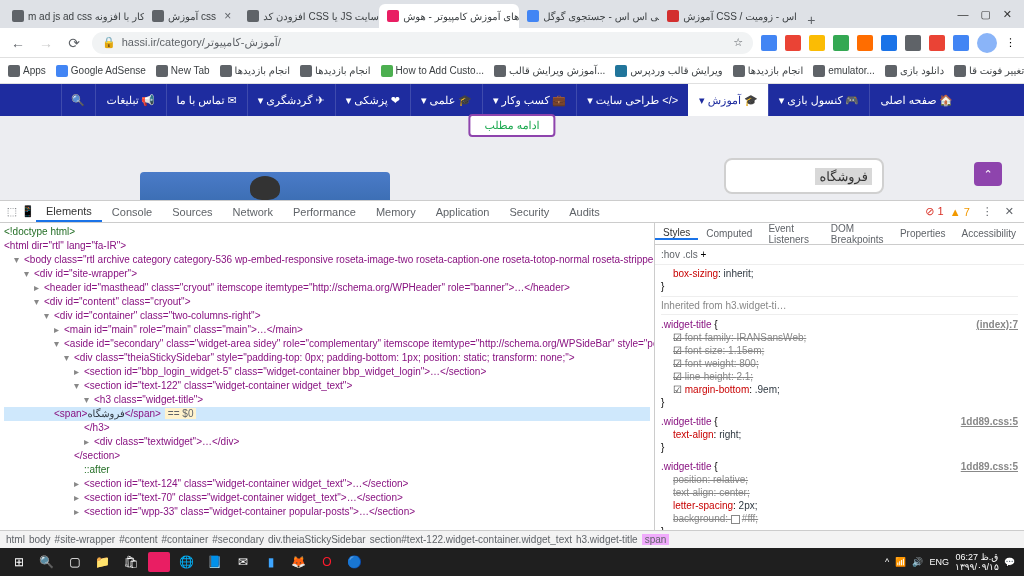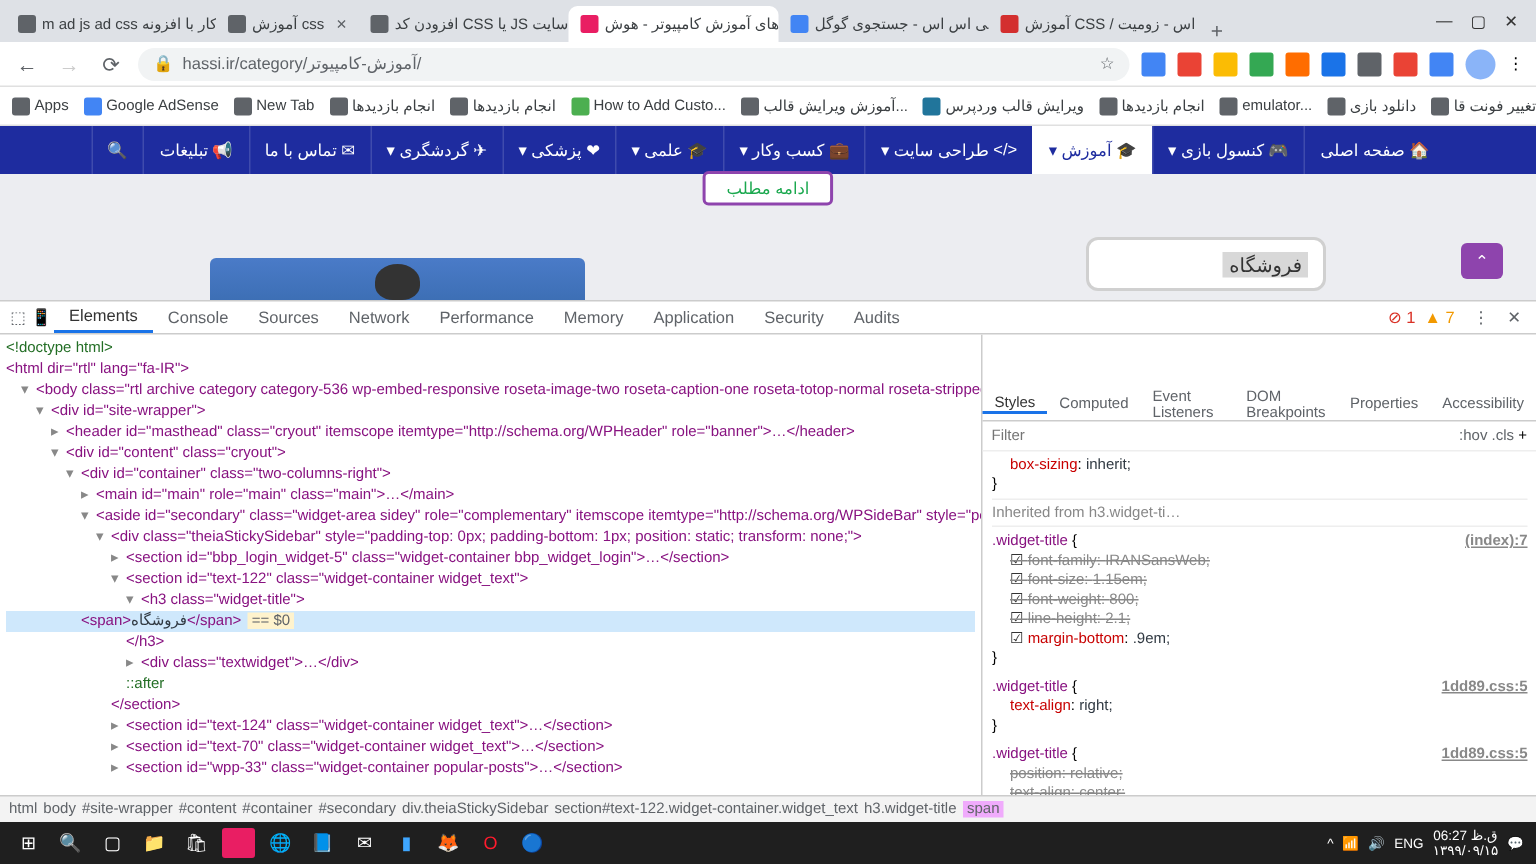--- a/index.html
+++ b/index.html
@@ -53,21 +53,21 @@
 
 .dt-body { flex: 1; display: flex; overflow: hidden; }
 .dt-elements { flex: 1; overflow: auto; font-family: Menlo, Consolas, monospace; font-size: 10px; padding: 2px 4px; line-height: 14px; color: #303942; }
 .dt-elements .line { white-space: nowrap; }
 .tag { color: #881280; } .comm { color: #236e25; } .txt { color: #303942; }
 .expand { color: #888; display: inline-block; width: 10px; }
 .hl-line { background: #cfe8fc; }
 .eq50 { background: #fff3cd; color: #5f6368; padding: 0 3px; margin-left: 4px; }
 
 .dt-styles { width: 370px; border-left: 1px solid #ccc; display: flex; flex-direction: column; font-family: Menlo, Consolas, monospace; font-size: 10px; }
-.styles-tabs { height: 22px; display: flex; border-bottom: 1px solid #ccc; align-items: center; font-size: 10px; font-family: 'Segoe UI'; margin-top: 36px; }
+.styles-tabs { height: 22px; display: flex; border-bottom: 1px solid #ccc; align-items: center; font-size: 10px; font-family: 'Segoe UI'; }
 .styles-tab { padding: 0 8px; color: #5f6368; }
 .styles-tab.active { color: #333; border-bottom: 2px solid #1a73e8; }
 .filter-row { height: 20px; display: flex; border-bottom: 1px solid #eee; align-items: center; padding: 0 6px; }
 .filter-input { flex: 1; border: none; font-size: 10px; color: #999; }
 .hov-cls { color: #5f6368; font-size: 10px; }
 .styles-body { flex: 1; overflow: auto; padding: 2px 6px; line-height: 13px; }
 .rule { margin-bottom: 6px; }
 .selector { color: #881280; }
 .src { float: right; color: #888; text-decoration: underline; font-weight: bold; }
 .prop { padding-left: 12px; }
@@ -299,39 +299,38 @@
       <div class="line" style="padding-left:40px"><span class="expand">▾</span><span class="tag">&lt;div id="container" class="two-columns-right"&gt;</span></div>
       <div class="line" style="padding-left:50px"><span class="expand">▸</span><span class="tag">&lt;main id="main" role="main" class="main"&gt;…&lt;/main&gt;</span></div>
       <div class="line" style="padding-left:50px"><span class="expand">▾</span><span class="tag">&lt;aside id="secondary" class="widget-area sidey" role="complementary" itemscope itemtype="http://schema.org/WPSideBar" style="position: relative; overflow: visible; box-sizing: border-box; min-height: 1px;"&gt;</span></div>
       <div class="line" style="padding-left:60px"><span class="expand">▾</span><span class="tag">&lt;div class="theiaStickySidebar" style="padding-top: 0px; padding-bottom: 1px; position: static; transform: none;"&gt;</span></div>
       <div class="line" style="padding-left:70px"><span class="expand">▸</span><span class="tag">&lt;section id="bbp_login_widget-5" class="widget-container bbp_widget_login"&gt;…&lt;/section&gt;</span></div>
       <div class="line" style="padding-left:70px"><span class="expand">▾</span><span class="tag">&lt;section id="text-122" class="widget-container widget_text"&gt;</span></div>
       <div class="line" style="padding-left:80px"><span class="expand">▾</span><span class="tag">&lt;h3 class="widget-title"&gt;</span></div>
       <div class="line hl-line" style="padding-left:50px"><span class="tag">&lt;span&gt;</span><span class="txt">فروشگاه</span><span class="tag">&lt;/span&gt;</span><span class="eq50">== $0</span></div>
       <div class="line" style="padding-left:80px"><span class="tag">&lt;/h3&gt;</span></div>
       <div class="line" style="padding-left:80px"><span class="expand">▸</span><span class="tag">&lt;div class="textwidget"&gt;…&lt;/div&gt;</span></div>
+      <div class="line" style="padding-left:70px"><span class="tag">&lt;/section&gt;</span></div>
       <div class="line" style="padding-left:80px"><span class="comm">::after</span></div>
-      <div class="line" style="padding-left:70px"><span class="tag">&lt;/section&gt;</span></div>
       <div class="line" style="padding-left:70px"><span class="expand">▸</span><span class="tag">&lt;section id="text-124" class="widget-container widget_text"&gt;…&lt;/section&gt;</span></div>
       <div class="line" style="padding-left:70px"><span class="expand">▸</span><span class="tag">&lt;section id="text-70" class="widget-container widget_text"&gt;…&lt;/section&gt;</span></div>
       <div class="line" style="padding-left:70px"><span class="expand">▸</span><span class="tag">&lt;section id="wpp-33" class="widget-container popular-posts"&gt;…&lt;/section&gt;</span></div>
 
     </div>
 
     <div class="dt-styles">
       <div class="styles-tabs">
         <span class="styles-tab active">Styles</span>
         <span class="styles-tab">Computed</span>
         <span class="styles-tab">Event Listeners</span>
         <span class="styles-tab">DOM Breakpoints</span>
         <span class="styles-tab">Properties</span>
         <span class="styles-tab">Accessibility</span>
       </div>
       <div class="filter-row">
-        <input class="filter-input" placeholder="Filter" style="">
         <span class="hov-cls">:hov</span>&nbsp;
         <span class="hov-cls">.cls</span>&nbsp;+
       </div>
       <div class="styles-body">
         <div class="prop"><span class="prop-name">box-sizing</span>: <span class="prop-val">inherit;</span></div>
         <div>}</div>
         <div class="inherit">Inherited from h3.widget-ti…</div>
 
         <div class="rule">
           <span class="src">(index):7</span>

